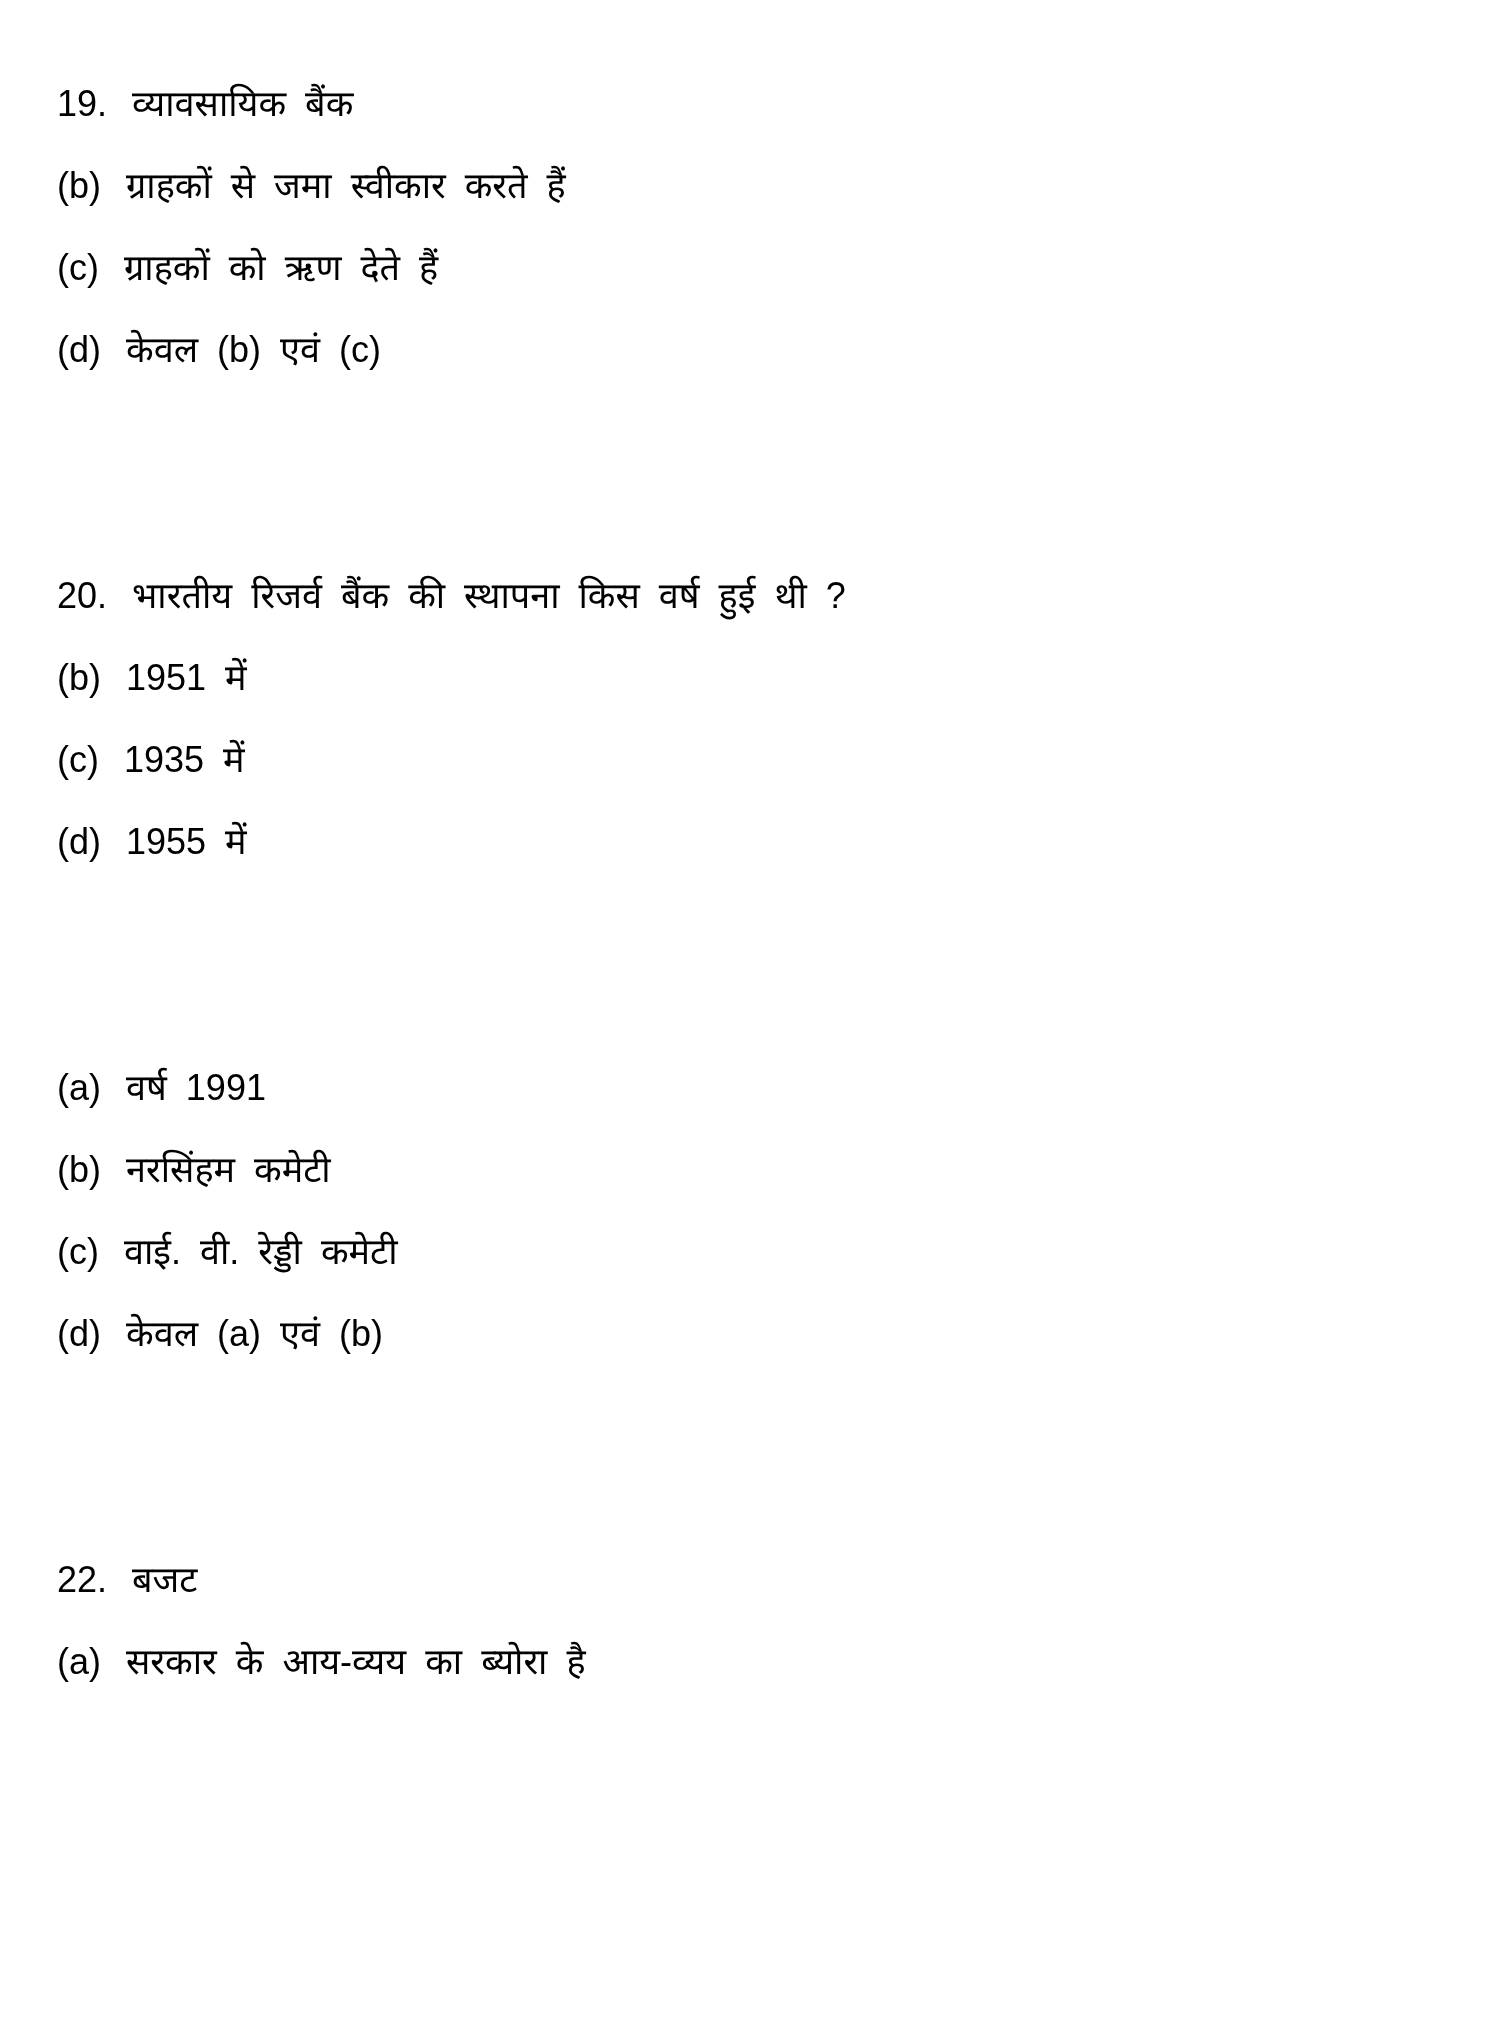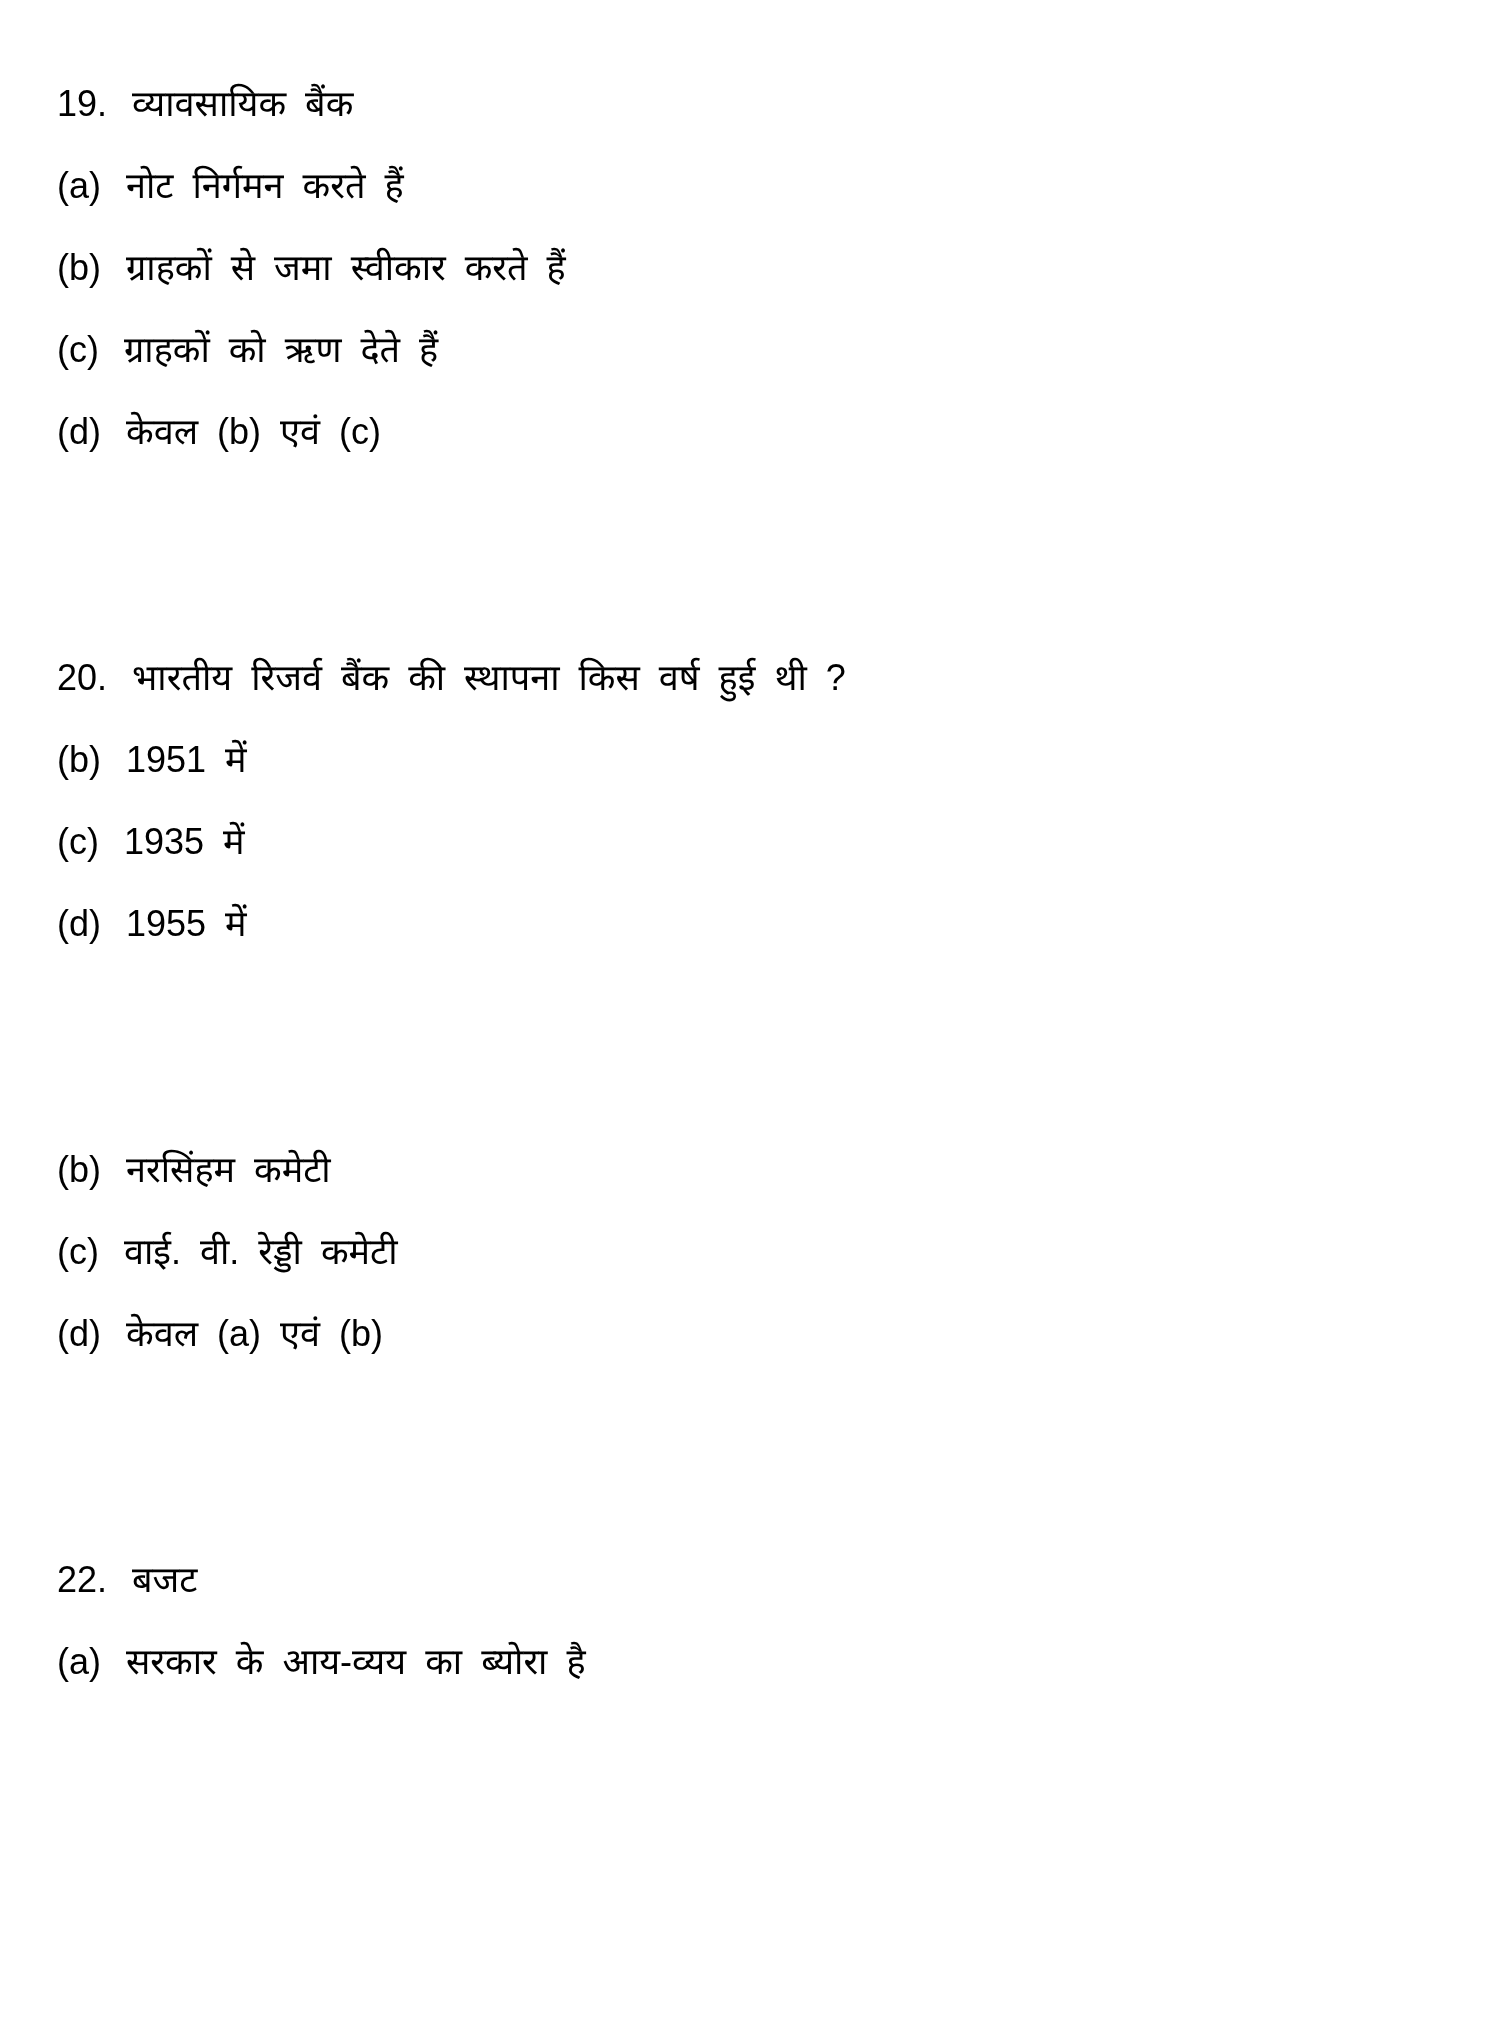--- a/index.html
+++ b/index.html
@@ -42,24 +42,20 @@
 <body>
 
 <div class="page">
 
   <div class="question">
     <div class="line">
       <span class="num">19.</span>
       <span>व्यावसायिक बैंक</span>
     </div>
     <div class="line">
-      <span class="opt-label">(a)</span>
-      <span>नोट निर्गमन करते हैं</span>
-    </div>
-    <div class="line">
       <span class="opt-label">(b)</span>
       <span>ग्राहकों से जमा स्वीकार करते हैं</span>
     </div>
     <div class="line">
       <span class="opt-label">(c)</span>
       <span>ग्राहकों को ऋण देते हैं</span>
     </div>
     <div class="line">
       <span class="opt-label">(d)</span>
       <span>केवल (b) एवं (c)</span>
@@ -80,20 +76,24 @@
       <span>1935 में</span>
     </div>
     <div class="line">
       <span class="opt-label">(d)</span>
       <span>1955 में</span>
     </div>
   </div>
 
   <div class="question">
     <div class="line">
+      <span class="opt-label">(a)</span>
+      <span>वर्ष 1991</span>
+    </div>
+    <div class="line">
       <span class="opt-label">(b)</span>
       <span>नरसिंहम कमेटी</span>
     </div>
     <div class="line">
       <span class="opt-label">(c)</span>
       <span>वाई. वी. रेड्डी कमेटी</span>
     </div>
     <div class="line">
       <span class="opt-label">(d)</span>
       <span>केवल (a) एवं (b)</span>

